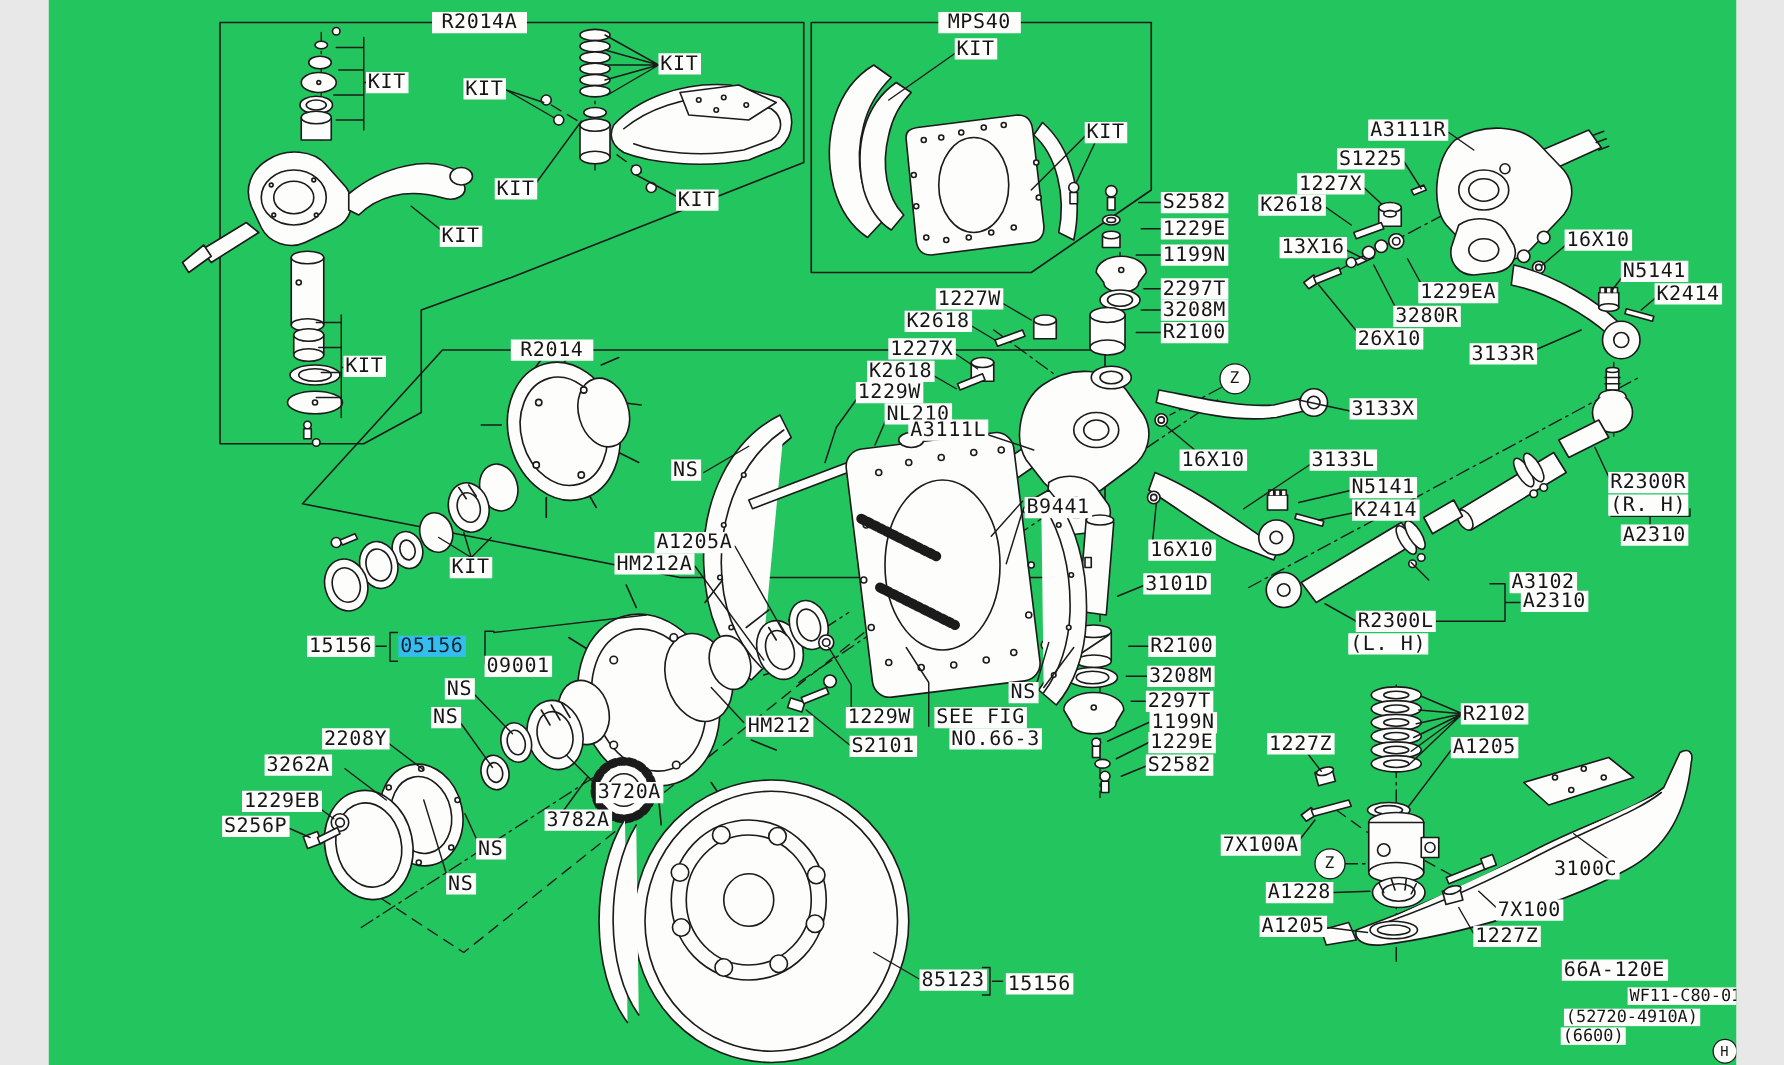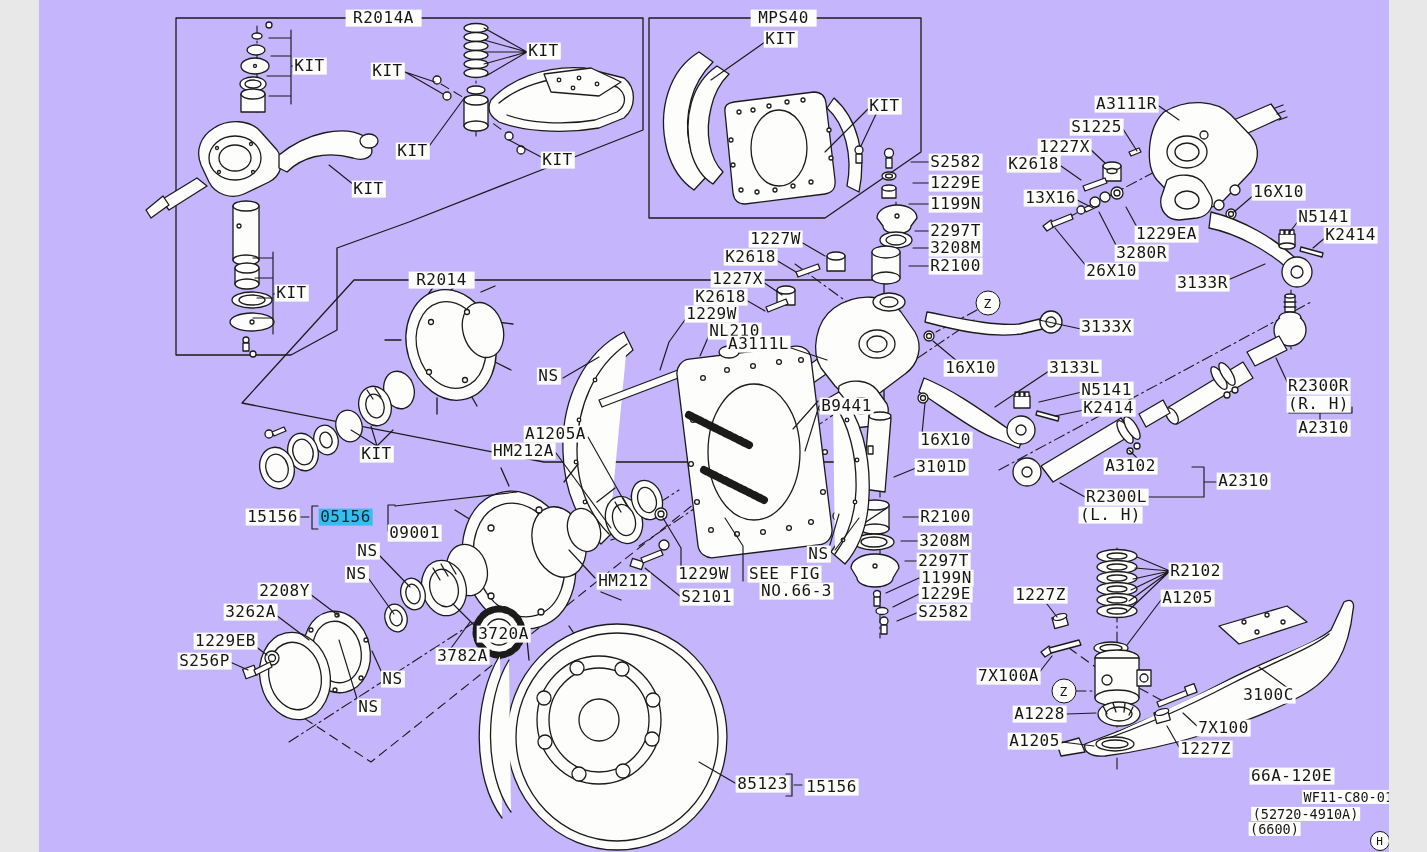--- a/index.html
+++ b/index.html
@@ -1,18 +1,18 @@
 <!DOCTYPE html>
 <html style="--hl: #35bdf0;"><head>
 <meta charset="utf-8">
 <style>
   html,body { margin:0; padding:0; background:#e8e8e8; }
   .stage {
     position:relative; width:1350px; height:852px; margin:0 auto;
-    background:#c4b5fd; overflow:hidden;
+    background:#22c55e; overflow:hidden;
     font-family:"DejaVu Sans Mono", monospace; color:#161616;
   }
   svg.draw { position:absolute; left:0; top:0; }
   .lb {
     position:absolute; transform:translate(-50%,-50%);
     font-size:16px; line-height:1.05; background:#fdfdfc; padding:0 2px;
     white-space:nowrap; letter-spacing:.5px;
   }
   .lb.sm { font-size:13.5px; letter-spacing:0; }
   .lb.ttl { padding:0 8px; }
@@ -523,42 +523,42 @@
 <div class="lb" style="left:1068px;top:327px">3133X</div>
 <div class="lb" style="left:1036px;top:368px">3133L</div>
 <div class="lb" style="left:1068px;top:390px">N5141</div>
 <div class="lb" style="left:1070px;top:408px">K2414</div>
 <div class="lb" style="left:907px;top:440px">16X10</div>
 <div class="lb" style="left:903px;top:467px">3101D</div>
 
 <div class="lb" style="left:1280px;top:386px">R2300R</div>
 <div class="lb" style="left:1280px;top:404px">(R. H)</div>
 <div class="lb" style="left:1285px;top:428px">A2310</div>
-<div class="lb" style="left:1092px;top:466px">A3102</div>
+<div class="lb" style="left:1196px;top:466px">A3102</div>
 <div class="lb" style="left:1205px;top:481px">A2310</div>
 <div class="lb" style="left:1078px;top:497px">R2300L</div>
 <div class="lb" style="left:1072px;top:515px">(L. H)</div>
 
 <div class="lb" style="left:510px;top:376px">NS</div>
 <div class="lb" style="left:517px;top:434px">A1205A</div>
 <div class="lb" style="left:485px;top:451px">HM212A</div>
 <div class="lb" style="left:780px;top:554px">NS</div>
 <div class="lb" style="left:746px;top:574px">SEE FIG</div>
 <div class="lb" style="left:758px;top:591px">NO.66-3</div>
 <div class="lb" style="left:665px;top:574px">1229W</div>
 <div class="lb" style="left:668px;top:597px">S2101</div>
 <div class="lb" style="left:585px;top:581px">HM212</div>
 
 <div class="lb" style="left:234px;top:517px">15156</div>
 <div class="lb hl" style="left:307px;top:517px">05156</div>
 <div class="lb" style="left:376px;top:533px">09001</div>
 <div class="lb" style="left:329px;top:551px">NS</div>
 <div class="lb" style="left:318px;top:574px">NS</div>
 <div class="lb" style="left:246px;top:591px">2208Y</div>
-<div class="lb" style="left:212px;top:612px">3262A</div>
+<div class="lb" style="left:200px;top:612px">3262A</div>
 <div class="lb" style="left:187px;top:641px">1229EB</div>
 <div class="lb" style="left:166px;top:661px">S256P</div>
 <div class="lb" style="left:354px;top:679px">NS</div>
 <div class="lb" style="left:330px;top:707px">NS</div>
 <div class="lb" style="left:465px;top:634px">3720A</div>
 <div class="lb" style="left:424px;top:656px">3782A</div>
 
 <div class="lb" style="left:724px;top:784px">85123</div>
 <div class="lb" style="left:793px;top:787px">15156</div>
 

